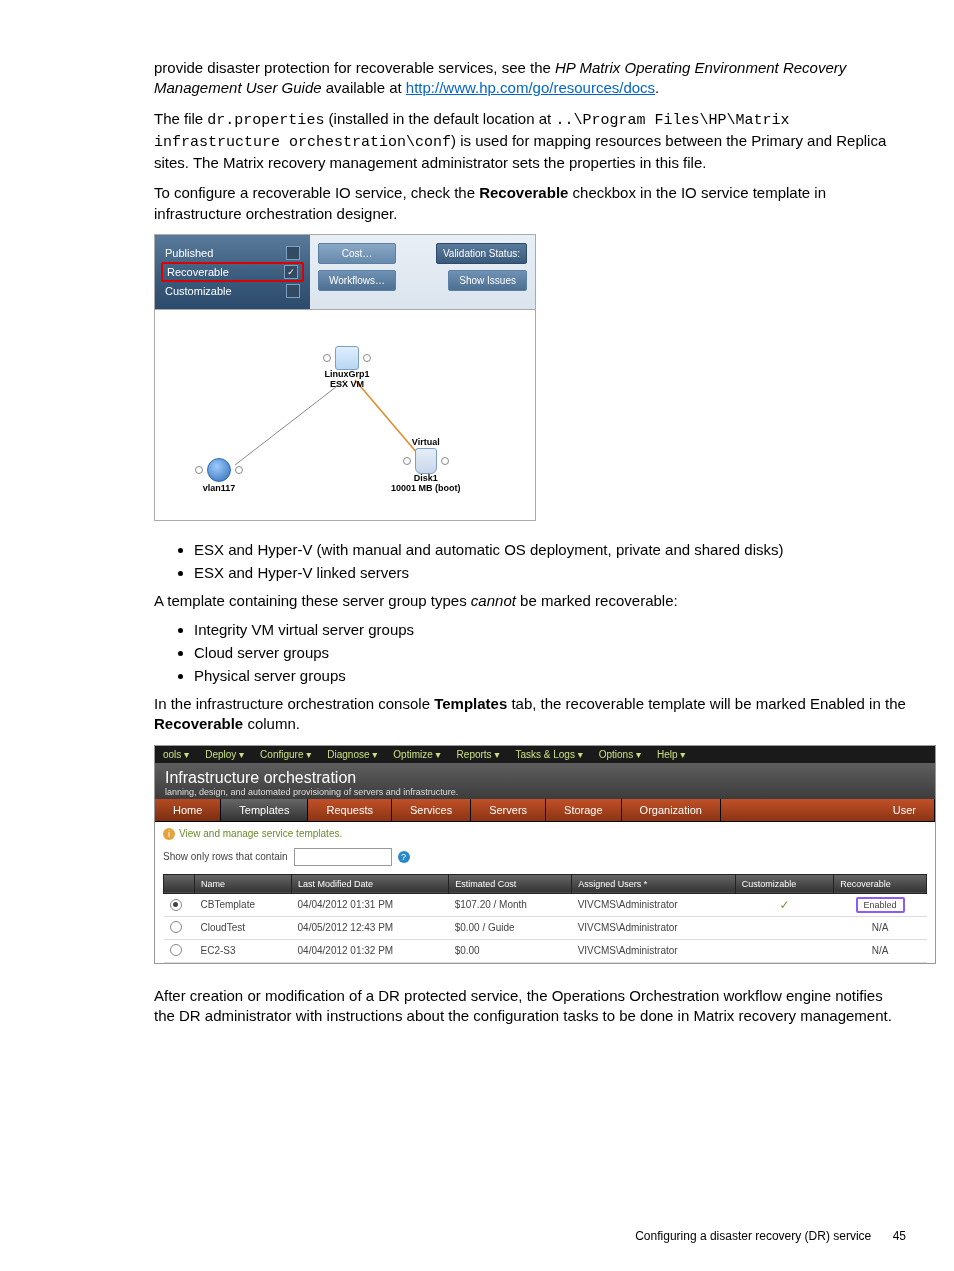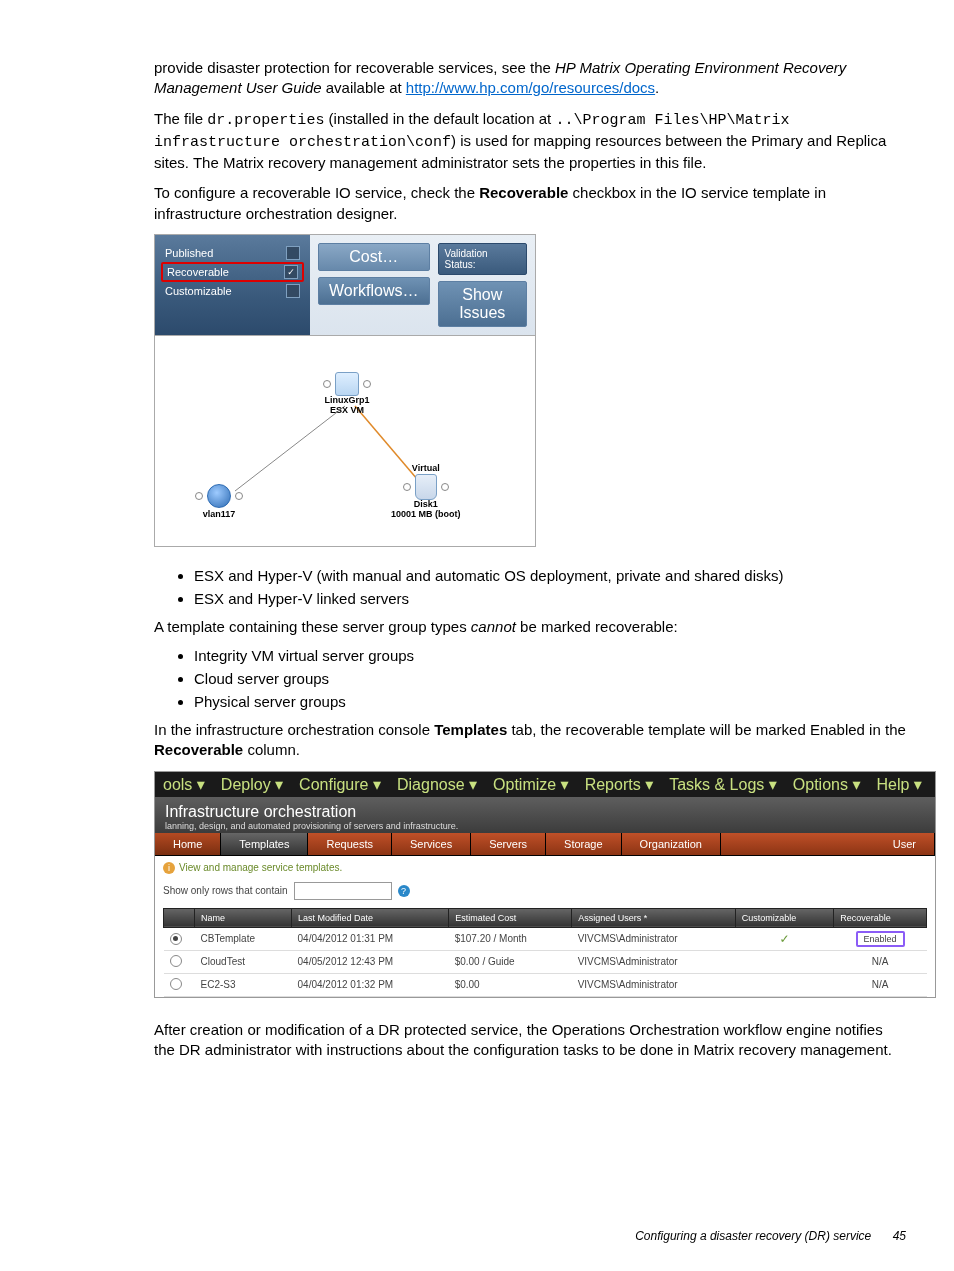--- a/index.html
+++ b/index.html
@@ -48,21 +48,21 @@
   .shot1-row .cb { width: 12px; height: 12px; background: #334a63; border: 1px solid #7fa0c0; display: inline-flex; align-items: center; justify-content: center; font-size: 9px; color:#fff;}
   .rec-outline { border: 2px solid #d00; padding: 1px 4px; margin: -1px -4px; border-radius: 2px; }
   .shot1-col2 {
     flex: 1;
     display: flex;
     gap: 8px;
     padding: 8px;
     align-items: flex-start;
   }
   .sbtn {
-    font-size: 16px;
+    font-size: 10px;
     padding: 4px 10px;
     border: 1px solid #5d7fa3;
     border-radius: 2px;
     background: linear-gradient(#6f92b4, #4c6f92);
     color: #fff;
     text-align: center;
   }
   .sbtn.light { background: linear-gradient(#8aa8c6, #6789ab); }
   .vstatus { font-size: 10px; color: #fff; background: linear-gradient(#5a7a9c,#3a5a7c); padding: 4px 6px; border:1px solid #2c4a6c; border-radius:2px;}
   .shot1-canvas {
@@ -81,21 +81,21 @@
     width: 780px;
     margin: 10px 0 22px 0;
     border: 1px solid #999;
     font-size: 11px;
     color: #fff;
     overflow: hidden;
   }
   .menubar {
     display: flex;
     background: #1a1a1a;
-    font-size: 16px;
+    font-size: 10px;
   }
   .menubar span { padding: 3px 8px; color: #c8e080; white-space: nowrap; }
   .titlebar {
     background: linear-gradient(#5e5e5e, #3c3c3c);
     padding: 6px 10px 2px 10px;
   }
   .titlebar h2 { margin: 0; font-size: 16px; font-weight: normal; color: #fff; }
   .titlebar .sub { font-size: 9px; color: #ddd; }
   .tabs2 {
     display: flex;
@@ -137,21 +137,20 @@
   .radio-sel::after{content:"";width:5px;height:5px;background:#444;border-radius:50%;}
   .check-green{color:#6a9a3a;font-size:12px;}
   .rec-cell { border:2px solid #8b5cf6; padding:1px 6px; color:#444; font-size:9px; border-radius:2px;text-align:center;}
 
   .footer {
     position: absolute;
     bottom: 28px;
     right: 48px;
     font-size: 12px;
     color: #000;
-    font-style: italic;
   }
   .footer .pg { margin-left: 18px; }
 </style>
 </head>
 <body>
 
 <div class="page">
 
   <p>
     <span>provide disaster protection for recoverable services, see the </span><span class="italic">HP Matrix Operating Environment Recovery Management User Guide</span><span> available at </span><a class="link">http://www.hp.com/go/resources/docs</a><span>.</span>
@@ -179,21 +178,21 @@
         <div class="shot1-row">
           <span>Customizable</span>
           <span class="cb"></span>
         </div>
       </div>
       <div class="shot1-col2">
         <div style="display:flex;flex-direction:column;gap:6px;">
           <div class="sbtn light">Cost…</div>
           <div class="sbtn">Workflows…</div>
         </div>
-        <div style="margin-left:auto;display:flex;flex-direction:column;gap:6px;align-items:center;">
+        <div style="margin-left:auto;display:flex;flex-direction:column;gap:6px;align-items:flex-end;">
           <div class="vstatus">Validation Status:</div>
           <div class="sbtn">Show Issues</div>
         </div>
       </div>
     </div>
     <div class="shot1-canvas">
 
       <svg width="380" height="210" style="position:absolute;left:0;top:0;">
         <line x1="190" y1="70" x2="80" y2="155" stroke="#888" stroke-width="1"></line>
         <line x1="200" y1="70" x2="268" y2="150" stroke="#e08a2a" stroke-width="1.5"></line>

